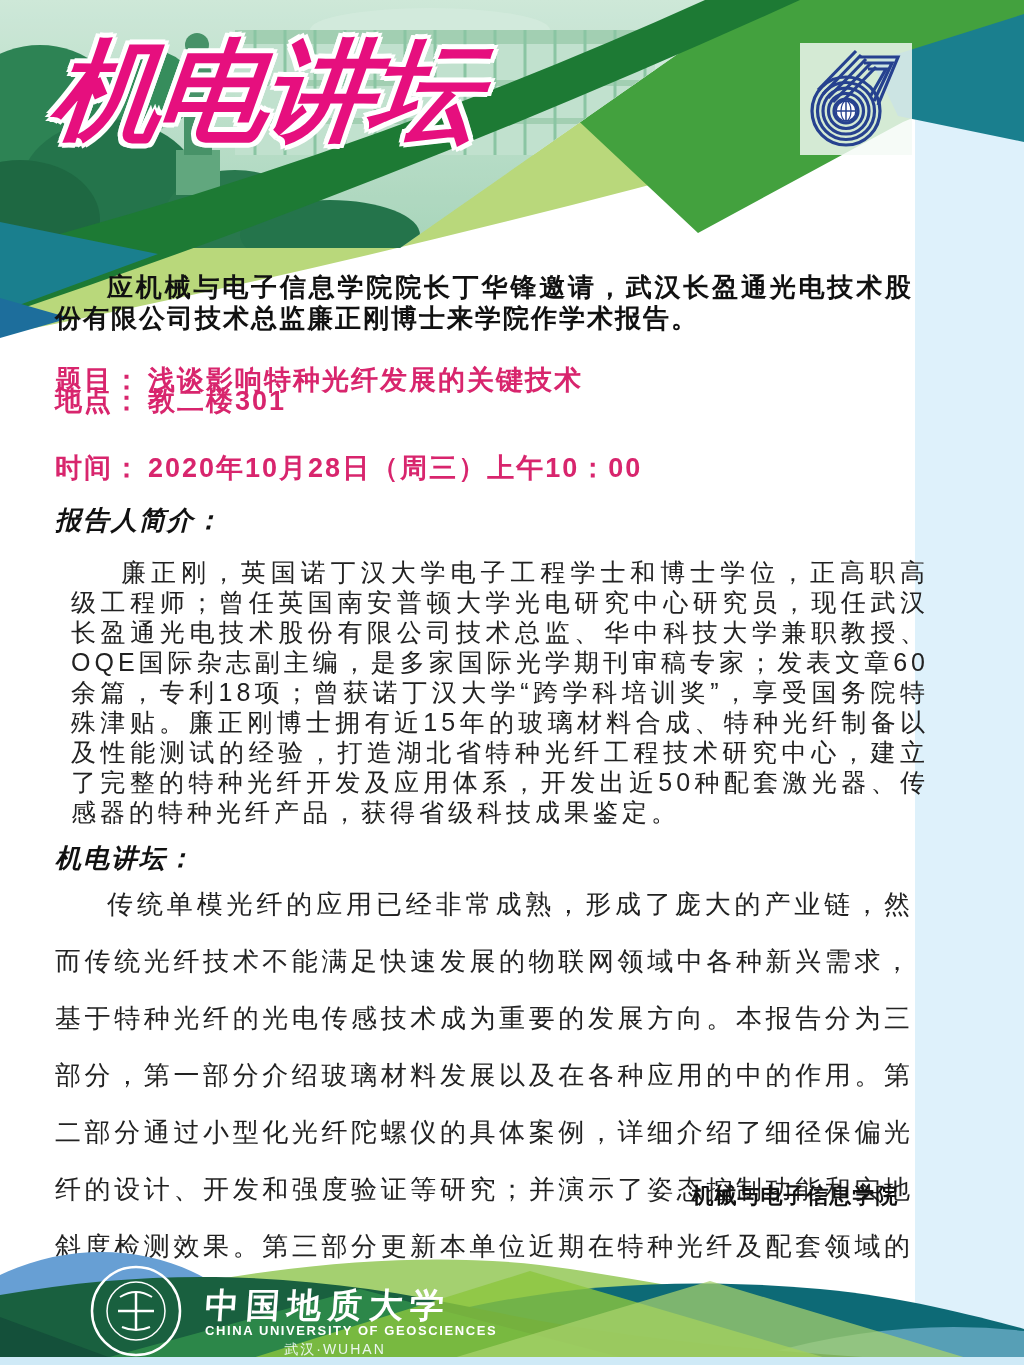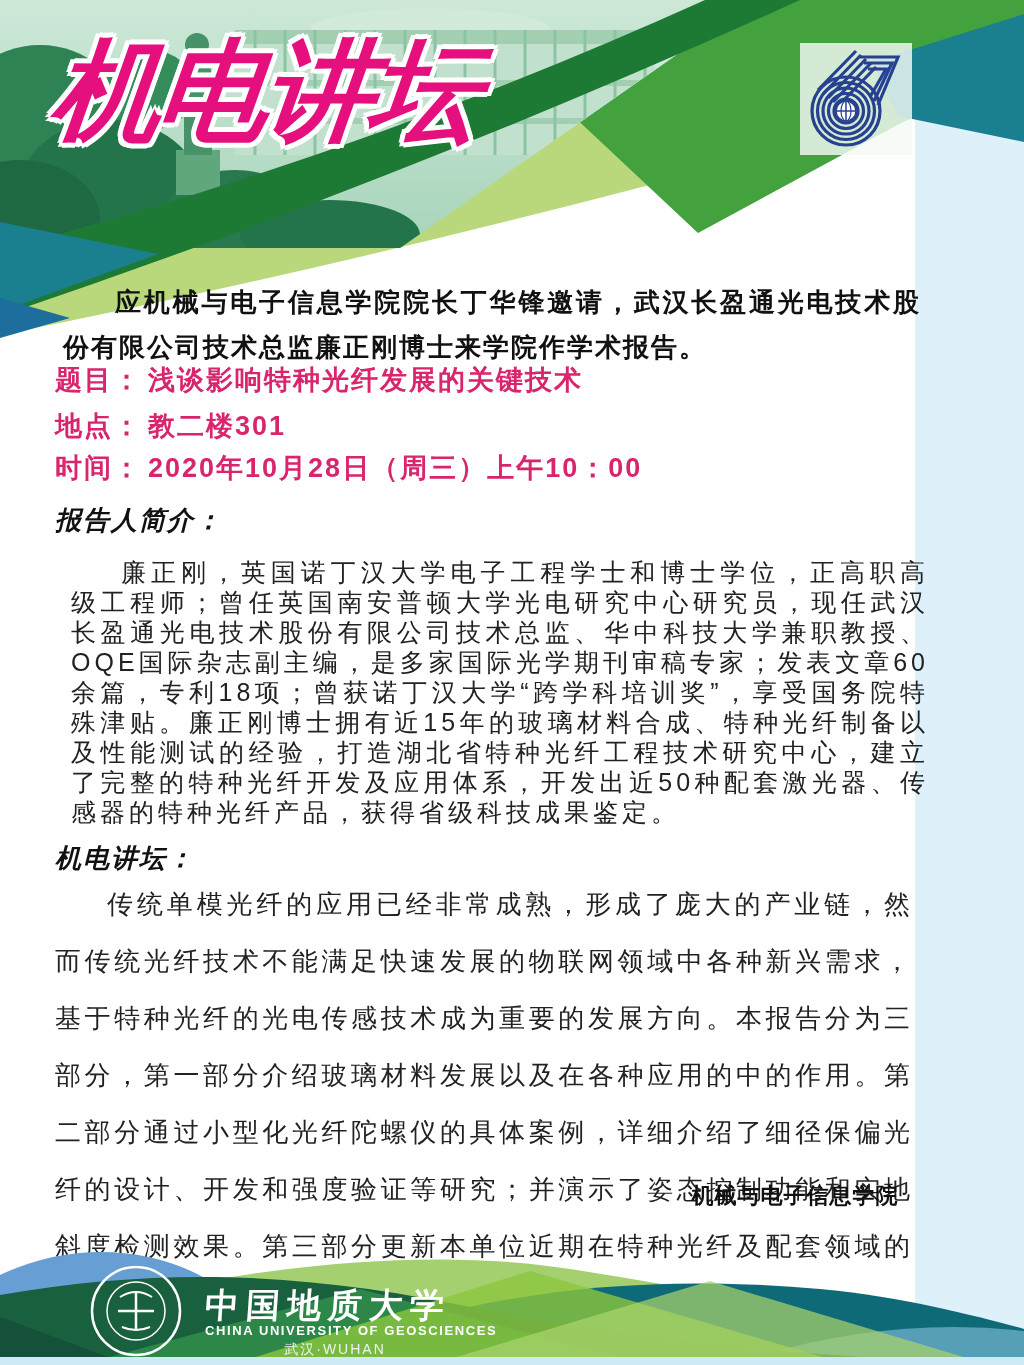--- a/index.html
+++ b/index.html
@@ -21,28 +21,28 @@
       -5px 0 0 #fff, 5px 0 0 #fff, 0 -5px 0 #fff, 0 5px 0 #fff;
   }
   .issue-number{
     position:absolute;left:518px;top:90px;
     font-family:"Liberation Serif",serif;font-size:31px;font-weight:bold;color:#17212b;
     letter-spacing:1px;
   }
 
   .content{position:absolute;left:55px;top:0;width:858px;color:#1a1a1a;}
   .intro{
-    position:absolute;top:272px;left:0;width:858px;margin:8px;
-    font-size:26px;font-weight:bold;line-height:45px;letter-spacing:2px;
+    position:absolute;top:272px;left:0;width:858px;margin:0;
+    font-size:26px;font-weight:bold;line-height:31px;letter-spacing:2px;
     text-indent:2em;color:#111;text-align:justify;
   }
   .detail-line{position:absolute;left:0;height:45px;
     font-size:27px;font-weight:bold;letter-spacing:2px;color:#d8256d;white-space:nowrap;}
   .detail-topic{top:362px;}
-  .detail-location{top:408px;}
+  .detail-location{top:383px;}
   .detail-time{top:450px;}
   .detail-label{margin-right:6px;}
 
   .sec-heading{position:absolute;left:0;margin:0;font-size:26px;font-weight:bold;color:#111;letter-spacing:2px;font-style:italic;}
   .bio-heading{top:503px;}
   .bio-text{
     position:absolute;top:541px;left:0;width:858px;margin:16px;
     font-size:25px;line-height:30px;letter-spacing:4px;color:#222;
     text-indent:2em;text-align:justify;font-weight:500;
   }

